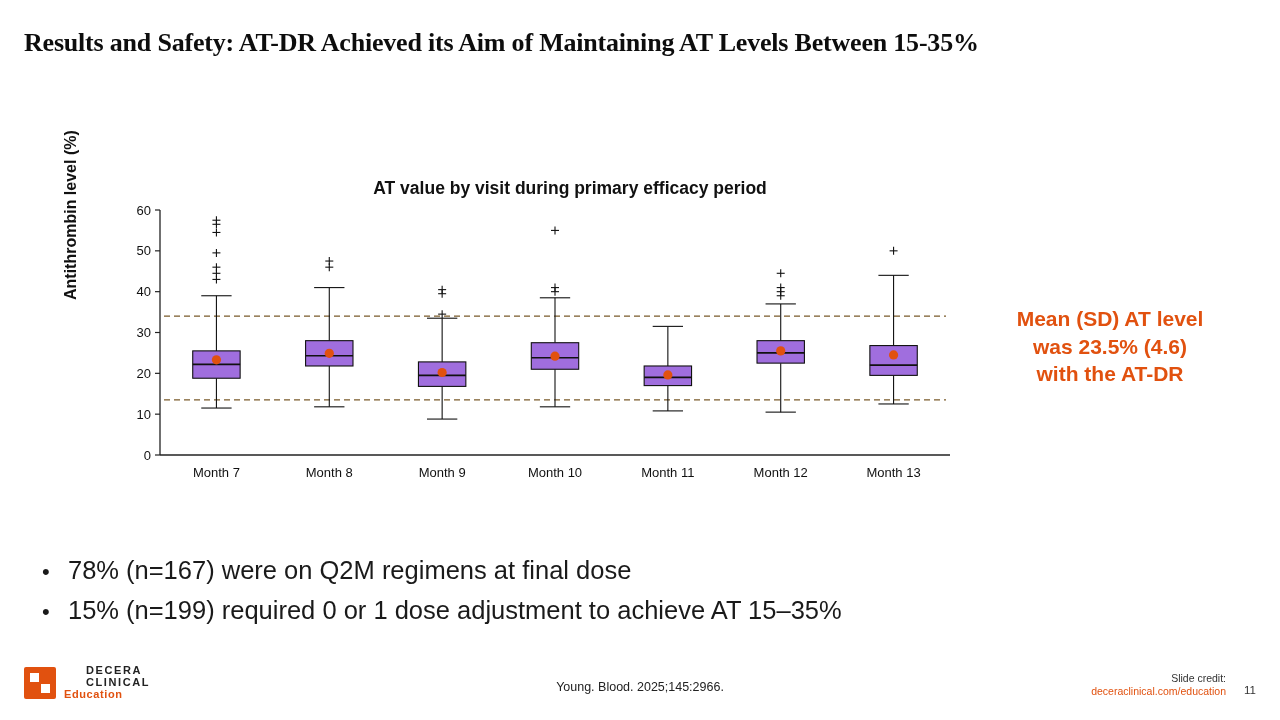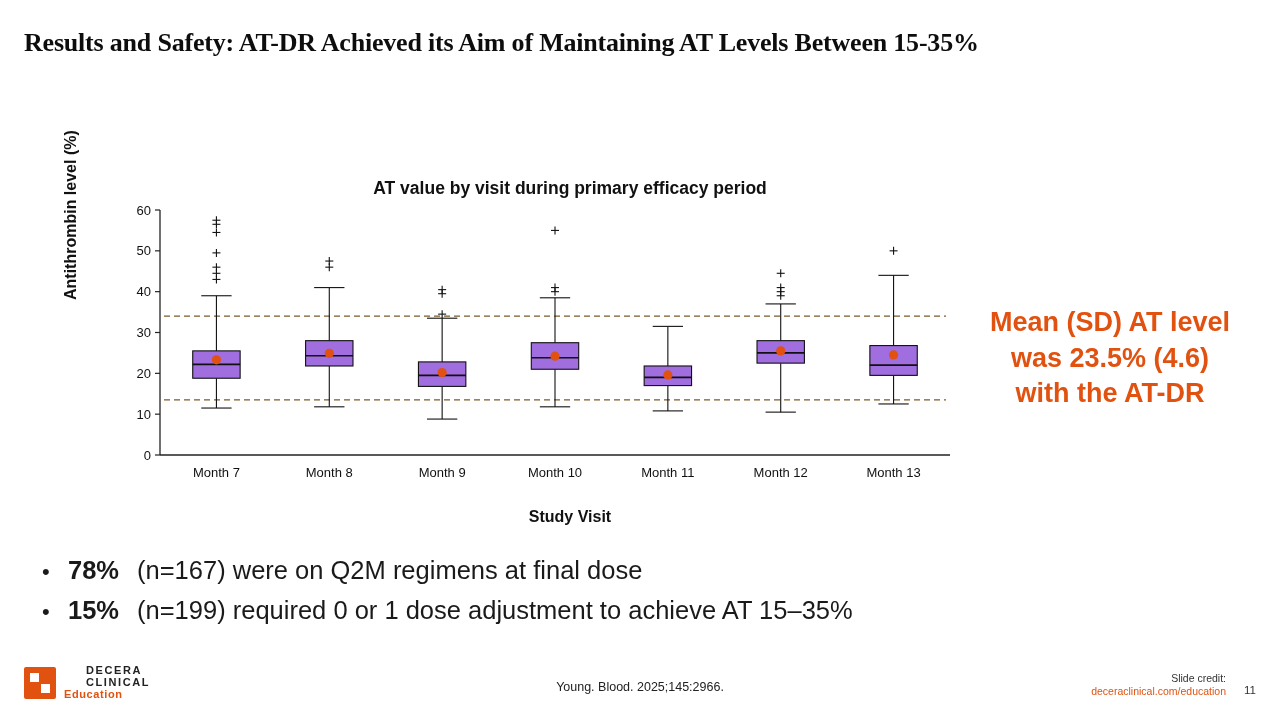--- a/index.html
+++ b/index.html
@@ -75,21 +75,21 @@
   }
 
   
   #callout {
     position: absolute;
     left: 960px;
     top: 305px;
     width: 300px;
     text-align: center;
     color: #e1510f;
-    font-size: 27px;
+    font-size: 21px;
     font-weight: bold;
     line-height: 1.32;
   }
 
   
   #bullets {
     position: absolute;
     left: 42px;
     top: 556px;
     width: 1180px;
@@ -101,22 +101,22 @@
     align-items: baseline;
     margin-bottom: 11px;
   }
   .bullet-dot {
     width: 26px;
     flex: 0 0 26px;
     font-size: 22px;
     color: #1a1a1a;
   }
   .bullet-pct {
-    font-weight: bold;
-    margin-right: 18px;
+    font-weight: normal;
+    margin-right: 7px;
   }
 
   
   #logo-block {
     position: absolute;
     left: 24px;
     top: 665px;
     display: flex;
     align-items: center;
   }
@@ -194,21 +194,20 @@
   }
 </style>
 </head>
 <body>
 
 <div id="slide-title">Results and Safety: AT-DR Achieved its Aim of Maintaining AT Levels Between 15-35%</div>
 
 <div id="chart-area">
   <div id="chart-title">AT value by visit during primary efficacy period</div>
   <div id="y-axis-label">Antithrombin level (%)</div>
-  <div id="x-axis-label">Study Visit</div>
   <svg id="plot-svg" width="890" height="310">
       <line x1="90" y1="10" x2="90" y2="255" stroke="#222" stroke-width="1.3"></line>
       <line x1="90" y1="255" x2="880" y2="255" stroke="#222" stroke-width="1.3"></line>
       <line x1="85" y1="255" x2="90" y2="255" stroke="#222" stroke-width="1.2"></line>
       <text x="81" y="259.5" text-anchor="end" font-size="13" fill="#111" font-family="&quot;Liberation Sans&quot;, sans-serif">0</text>
       <line x1="85" y1="214.16666666666669" x2="90" y2="214.16666666666669" stroke="#222" stroke-width="1.2"></line>
       <text x="81" y="218.66666666666669" text-anchor="end" font-size="13" fill="#111" font-family="&quot;Liberation Sans&quot;, sans-serif">10</text>
       <line x1="85" y1="173.33333333333334" x2="90" y2="173.33333333333334" stroke="#222" stroke-width="1.2"></line>
       <text x="81" y="177.83333333333334" text-anchor="end" font-size="13" fill="#111" font-family="&quot;Liberation Sans&quot;, sans-serif">20</text>
       <line x1="85" y1="132.5" x2="90" y2="132.5" stroke="#222" stroke-width="1.2"></line>

